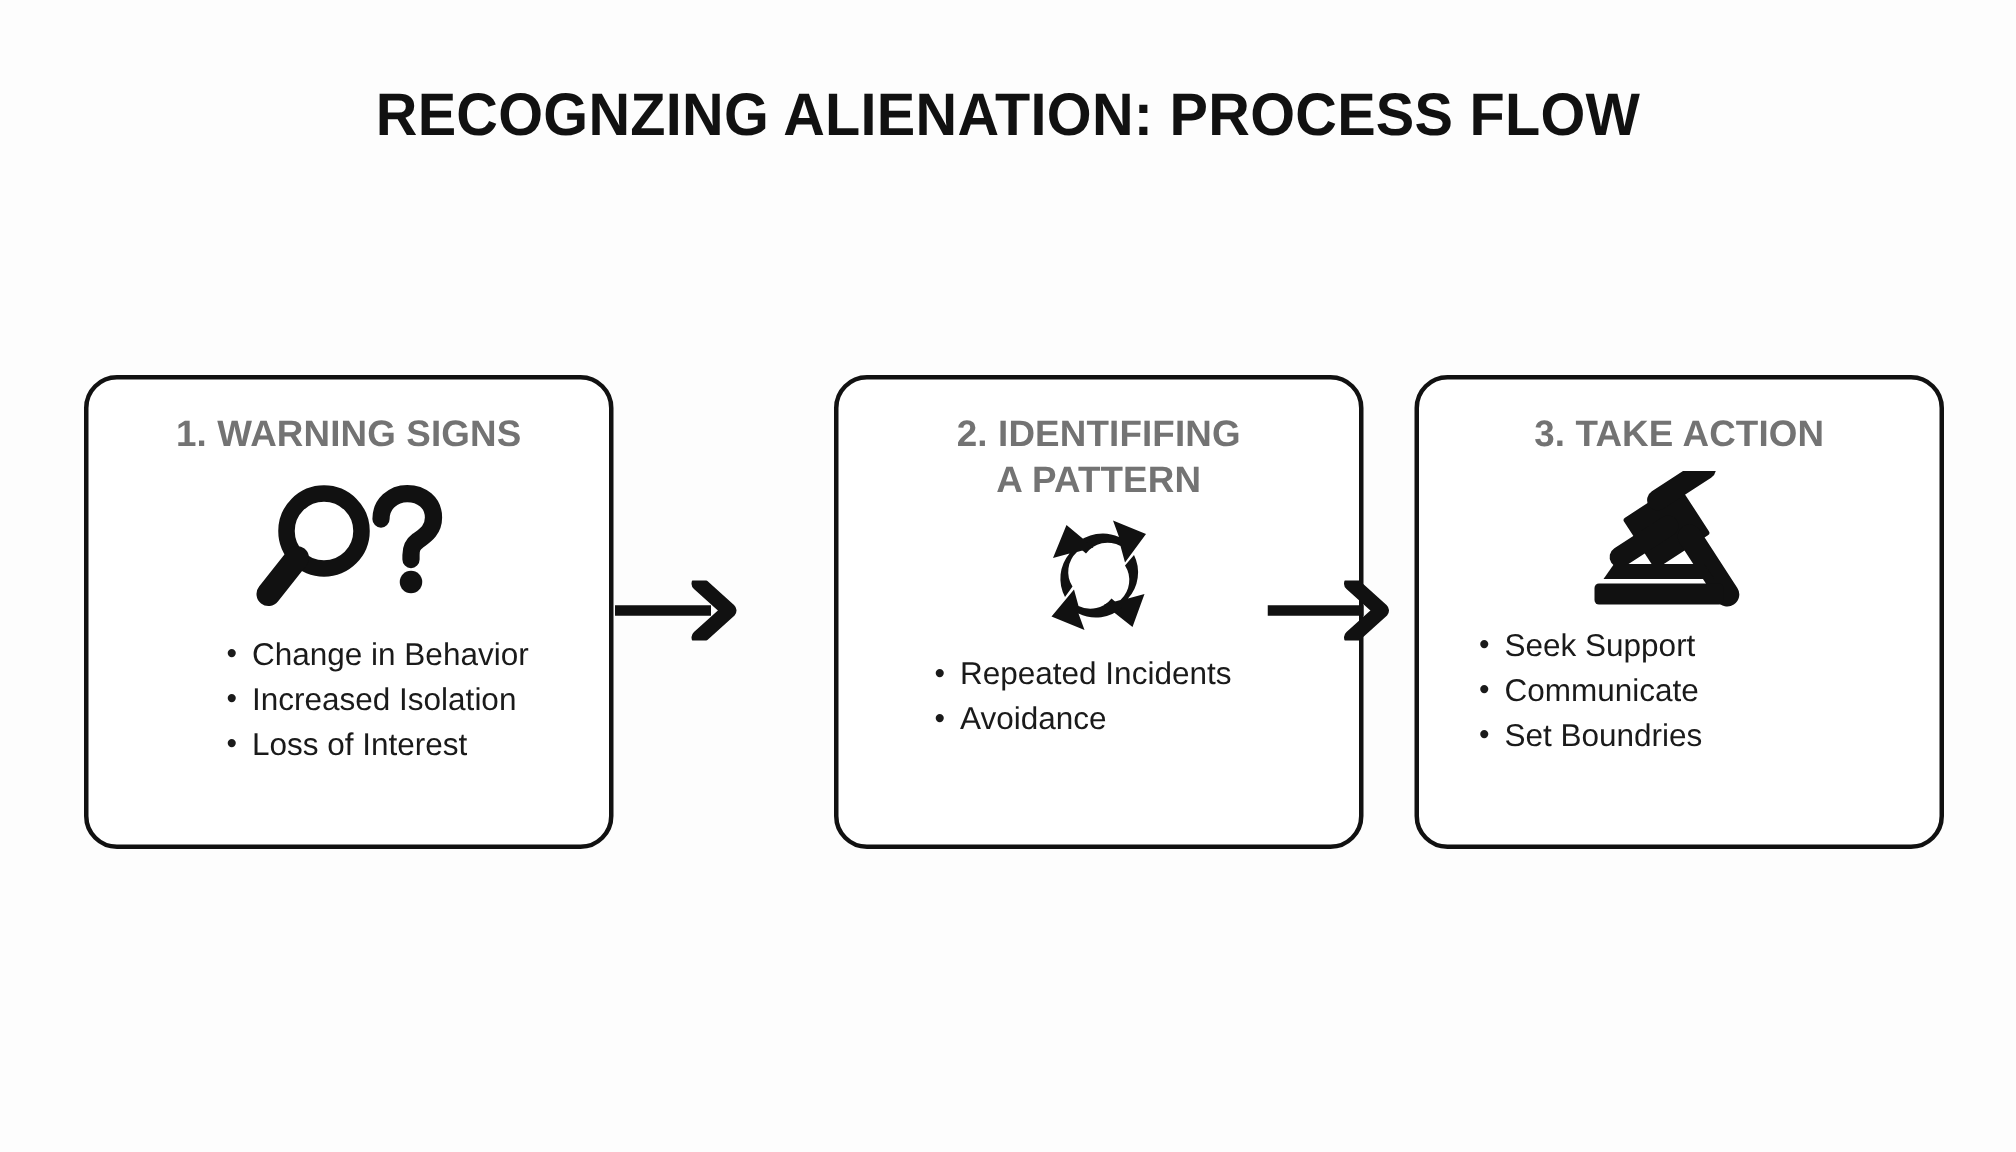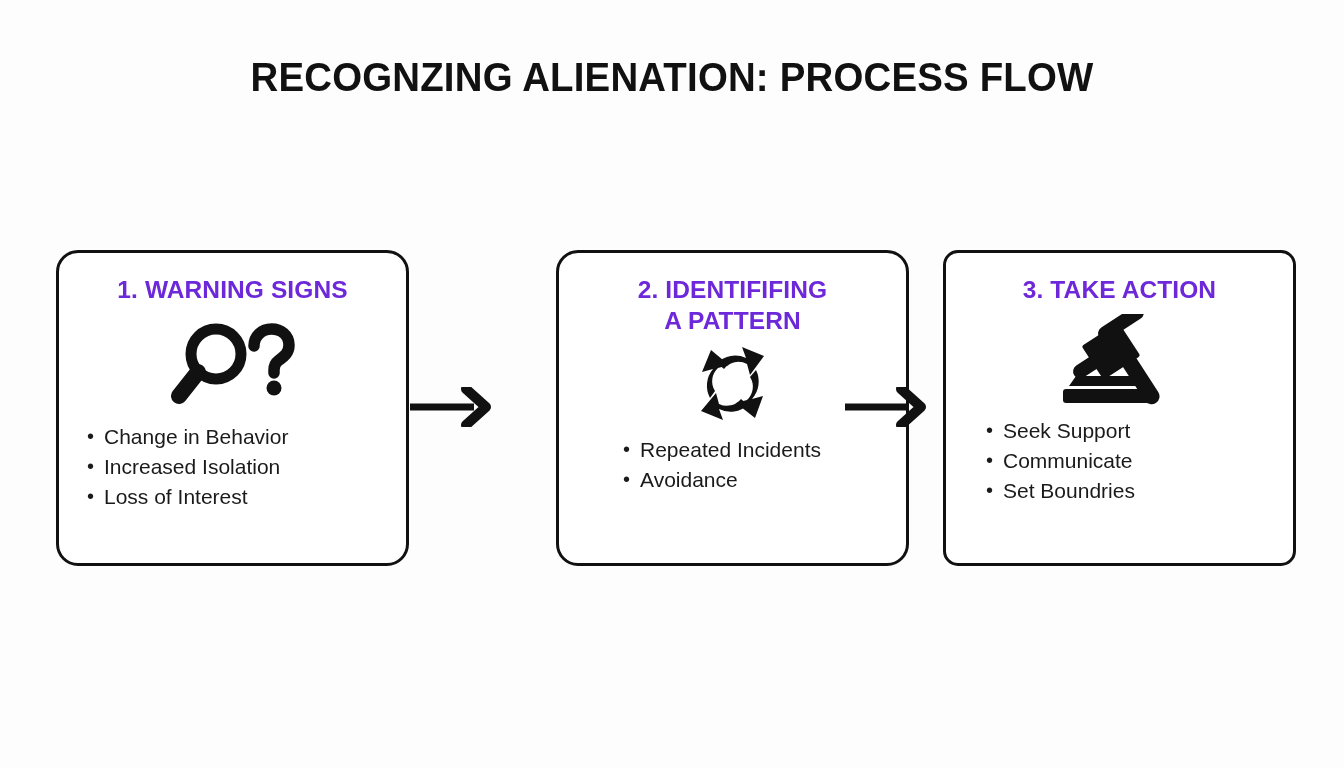--- a/index.html
+++ b/index.html
@@ -50,50 +50,50 @@
     border: 3.2px solid #111111;
     border-radius: 22px;
     background: #ffffff;
     display: flex;
     flex-direction: column;
     align-items: center;
   }
 
   #stage-box-1 { left: 0px; }
   #stage-box-2 { left: 452px; margin-left: 48px; }
-  #stage-box-3 { left: 887px; border-radius: 15px; }
+  #stage-box-3 { left: 887px; }
 
   .stage-heading {
     margin-top: 22px;
     font-size: 24.5px;
     font-weight: 700;
     line-height: 1.26;
     text-align: center;
     letter-spacing: 0.1px;
-    color: #6d28d9;
+    color: #737373;
     padding: 0 14px;
     white-space: pre-line;
   }
 
   .stage-icon {
     margin-top: 10px;
     height: 96px;
     display: flex;
     align-items: center;
     justify-content: center;
   }
 
   #stage-box-1 .stage-icon { margin-top: 12px; }
   #stage-box-2 .stage-icon { margin-top: 4px; height: 86px; }
   #stage-box-3 .stage-icon { margin-top: 6px; }
 
   .bullet-list {
     margin-top: 8px;
     width: 100%;
-    padding-left: 28px;
+    padding-left: 92px;
     list-style: none;
   }
 
   #stage-box-2 .bullet-list { padding-left: 64px; }
   #stage-box-3 .bullet-list { padding-left: 40px; }
 
   .bullet-item {
     position: relative;
     font-size: 21px;
     line-height: 30px;

